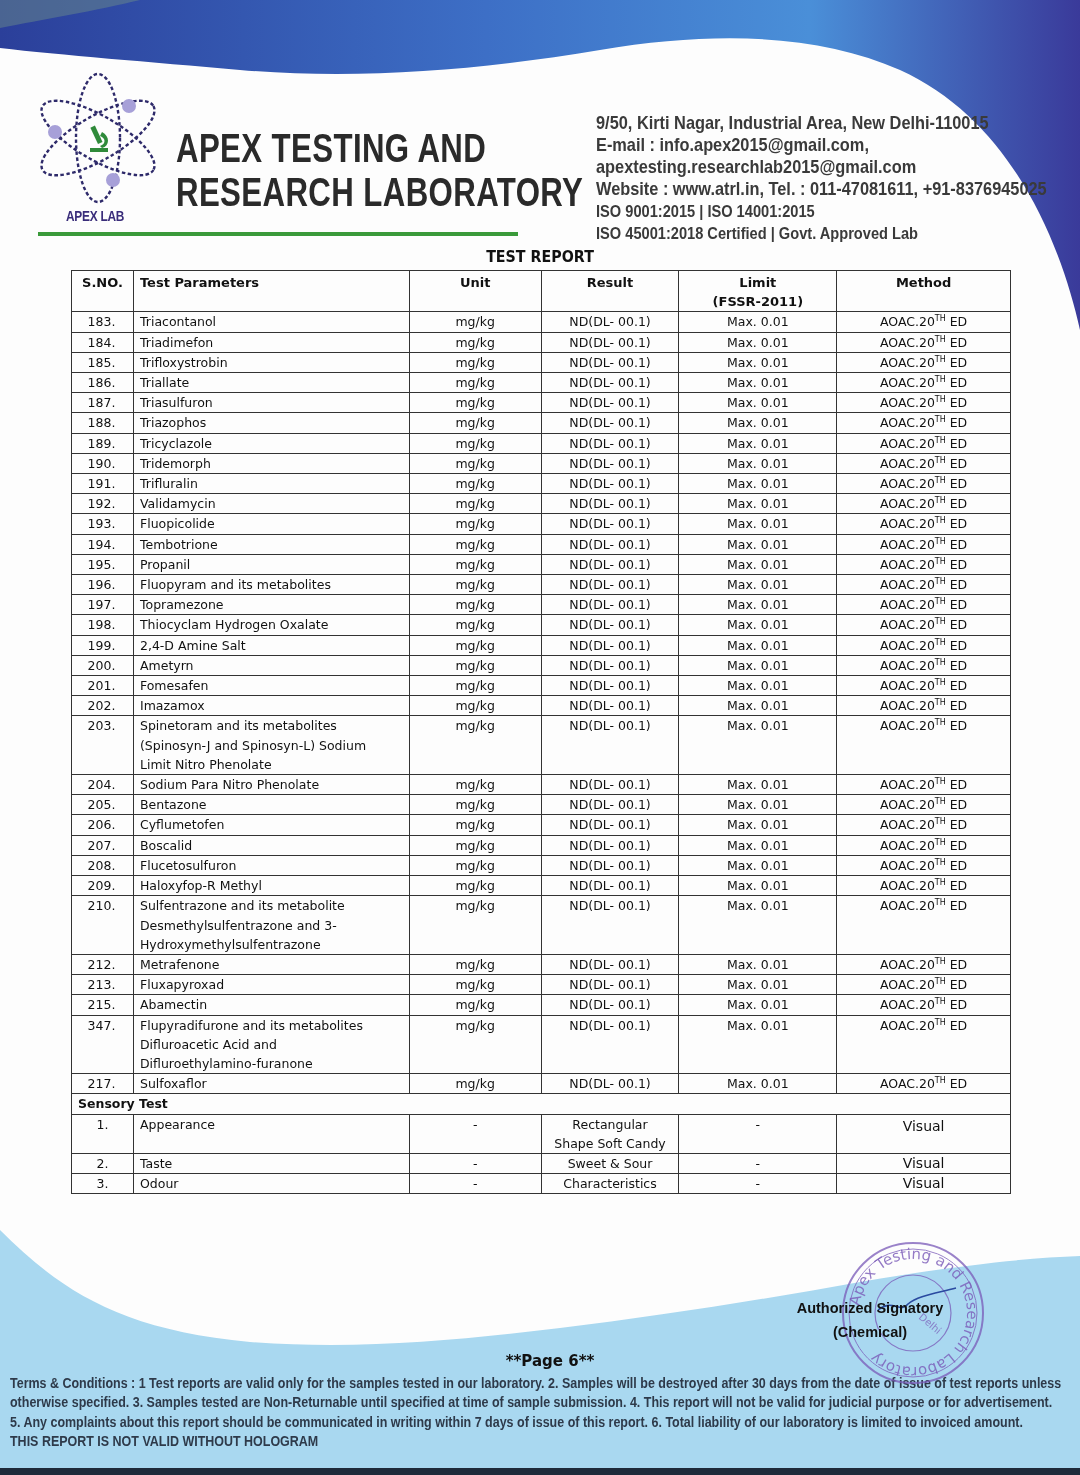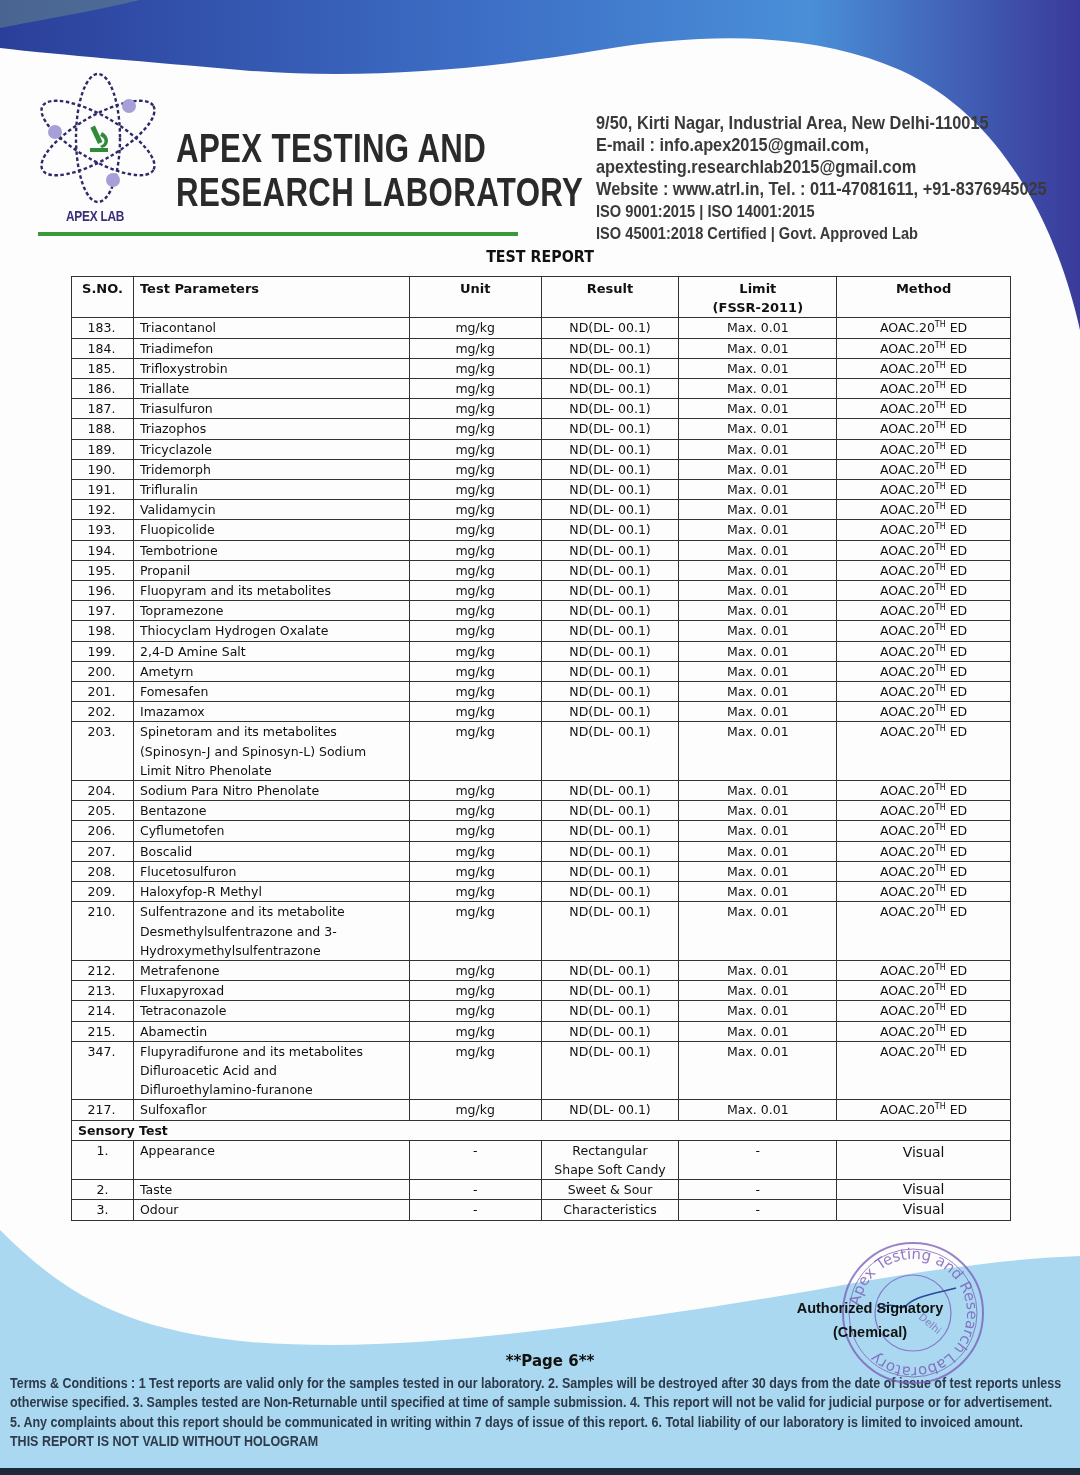--- a/index.html
+++ b/index.html
@@ -20,21 +20,21 @@
   .green-rule { position: absolute; left: 38px; top: 232px; width: 480px; height: 4px; background: #3a9a3a; z-index: 2; }
 
   .contact { position: absolute; left: 596px; top: 112px; z-index: 2; font-family: "Liberation Sans", sans-serif; font-weight: bold; color: #3a3a3a; white-space: nowrap; transform: scaleX(0.86); transform-origin: left top; }
   .contact div { font-size: 19px; line-height: 22px; }
   .contact .iso { font-size: 17px; line-height: 21px; margin-top: 1px; }
 
   
   .report-title { position: absolute; left: 0; width: 1080px; top: 248px; text-align: center; font-family: "DejaVu Sans", sans-serif; font-weight: bold; font-size: 15px; z-index: 2; transform: scaleX(0.95); }
 
   
-  .report-table { position: absolute; left: 71px; top: 270px; width: 940px; border-collapse: collapse; z-index: 2; font-family: "DejaVu Sans", sans-serif; font-size: 12.5px; background: transparent; margin-top: 6px; }
+  .report-table { position: absolute; left: 71px; top: 270px; width: 940px; border-collapse: collapse; z-index: 2; font-family: "DejaVu Sans", sans-serif; font-size: 12.5px; background: transparent; }
   .report-table th, .report-table td { border: 1.3px solid #333; padding: 0 4px; vertical-align: top; line-height: 19.2px; }
   .report-table th { font-weight: bold; font-size: 13px; height: 40px; padding-top: 2px; }
   .report-table td.sno { text-align: center; padding-right: 6px; }
   .report-table td.param { text-align: left; padding-left: 6px; }
   .report-table td.c { text-align: center; }
   .report-table th.left { text-align: left; padding-left: 6px; }
   .report-table .section td { font-weight: bold; text-align: left; padding-left: 6px; }
   .report-table td.vis { vertical-align: bottom; font-size: 14px; }
   sup { font-size: 8px; vertical-align: super; line-height: 0; }
 
@@ -375,28 +375,20 @@
         </tr>
         <tr>
           <td class="sno">213.</td>
           <td class="param">Fluxapyroxad</td>
           <td class="c">mg/kg</td>
           <td class="c">ND(DL- 00.1)</td>
           <td class="c">Max. 0.01</td>
           <td class="c"><span>AOAC.20</span><sup>TH</sup><span style="white-space: pre;"> ED</span></td>
         </tr>
         <tr>
-          <td class="sno">214.</td>
-          <td class="param">Tetraconazole</td>
-          <td class="c">mg/kg</td>
-          <td class="c">ND(DL- 00.1)</td>
-          <td class="c">Max. 0.01</td>
-          <td class="c"><span>AOAC.20</span><sup>TH</sup><span style="white-space: pre;"> ED</span></td>
-        </tr>
-        <tr>
           <td class="sno">215.</td>
           <td class="param">Abamectin</td>
           <td class="c">mg/kg</td>
           <td class="c">ND(DL- 00.1)</td>
           <td class="c">Max. 0.01</td>
           <td class="c"><span>AOAC.20</span><sup>TH</sup><span style="white-space: pre;"> ED</span></td>
         </tr>
         <tr>
           <td class="sno">347.</td>
           <td class="param">

